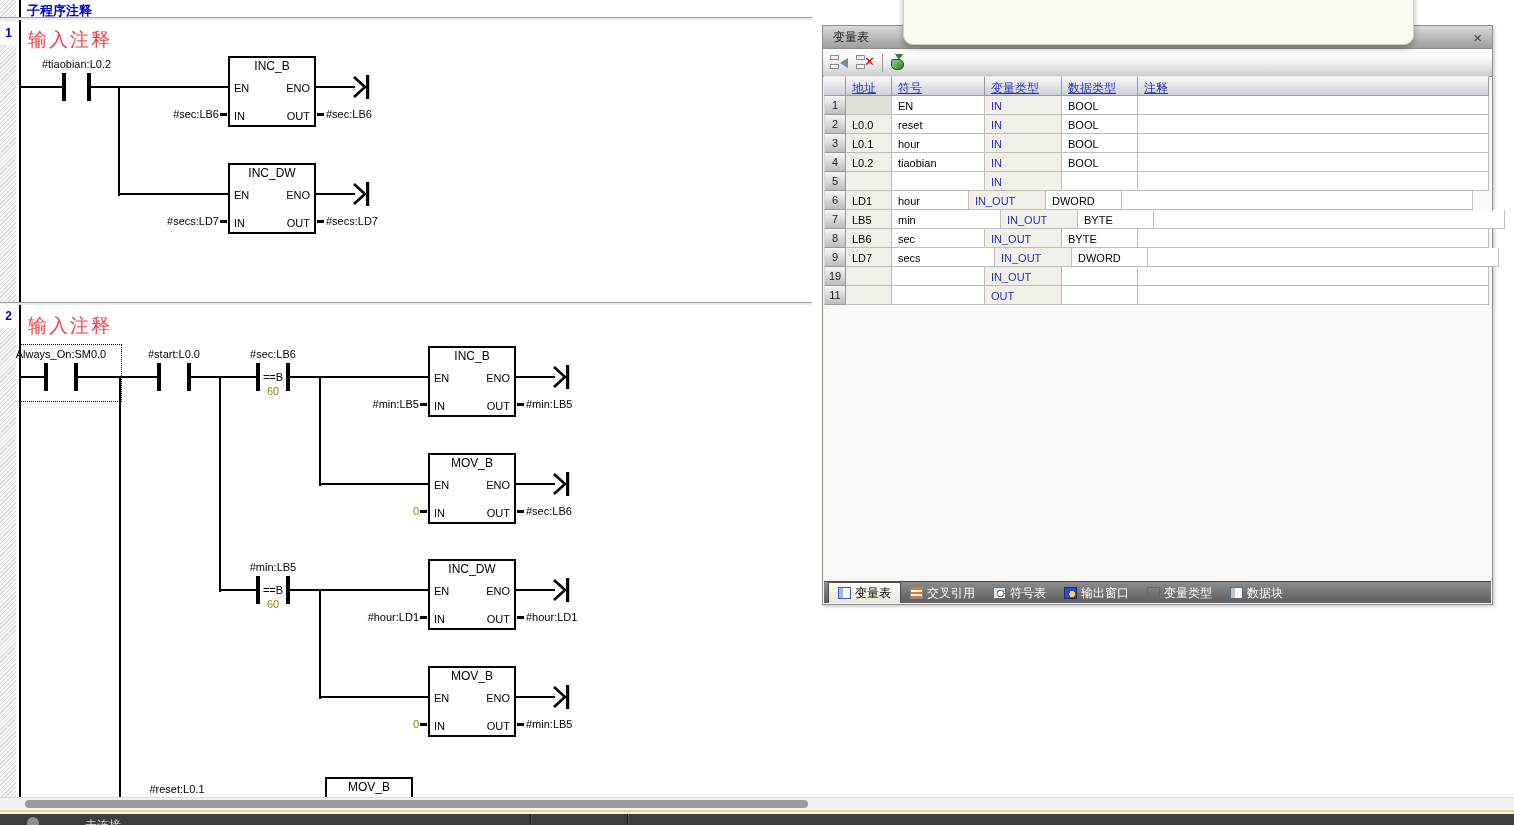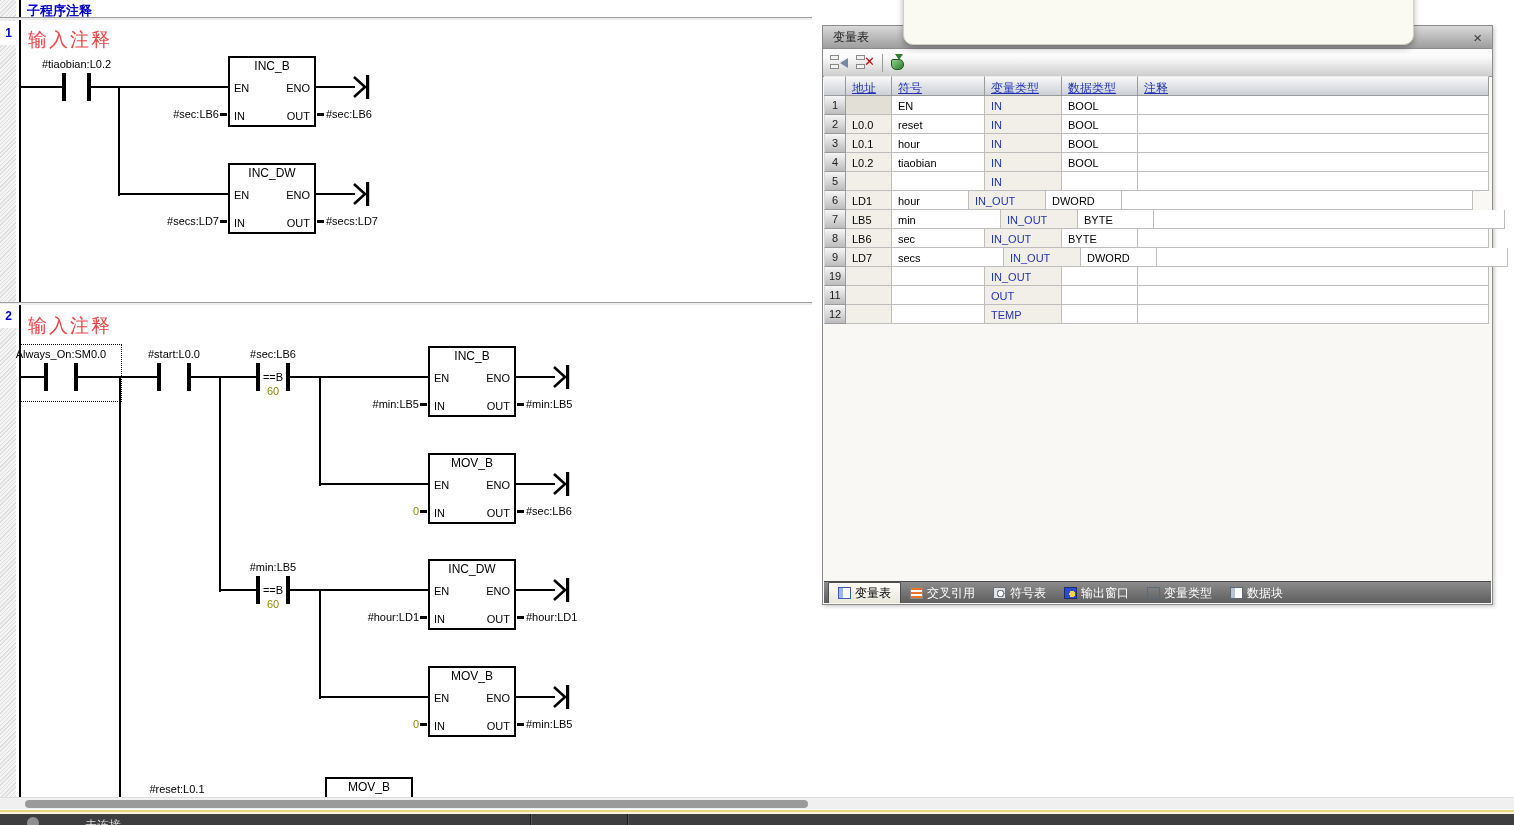--- a/index.html
+++ b/index.html
@@ -346,49 +346,41 @@
           <div class="vt-num">8</div>
           <div class="vt-cell c-addr" style="width: 46px;">LB6</div>
           <div class="vt-cell c-sym" style="width: 93px;">sec</div>
           <div class="vt-cell c-vt" style="width: 77px;">IN_OUT</div>
           <div class="vt-cell c-dt" style="width: 76px;">BYTE</div>
           <div class="vt-cell c-cm" style="width: 351px;"></div>
         </div>
         <div class="vt-row">
           <div class="vt-num">9</div>
           <div class="vt-cell c-addr" style="width: 46px;">LD7</div>
-          <div class="vt-cell c-sym" style="width: 112px;">secs</div>
+          <div class="vt-cell c-sym" style="width: 103px;">secs</div>
           <div class="vt-cell c-vt" style="width: 77px;">IN_OUT</div>
           <div class="vt-cell c-dt" style="width: 76px;">DWORD</div>
           <div class="vt-cell c-cm" style="width: 351px;"></div>
         </div>
         <div class="vt-row">
           <div class="vt-num">19</div>
           <div class="vt-cell c-addr" style="width: 46px;"></div>
           <div class="vt-cell c-sym" style="width: 93px;"></div>
           <div class="vt-cell c-vt" style="width: 77px;">IN_OUT</div>
           <div class="vt-cell c-dt" style="width: 76px;"></div>
           <div class="vt-cell c-cm" style="width: 351px;"></div>
         </div>
         <div class="vt-row">
           <div class="vt-num">11</div>
           <div class="vt-cell c-addr" style="width: 46px;"></div>
           <div class="vt-cell c-sym" style="width: 93px;"></div>
           <div class="vt-cell c-vt" style="width: 77px;">OUT</div>
           <div class="vt-cell c-dt" style="width: 76px;"></div>
           <div class="vt-cell c-cm" style="width: 351px;"></div>
         </div>
-        <div class="vt-row">
-          <div class="vt-num">12</div>
-          <div class="vt-cell c-addr" style="width: 46px;"></div>
-          <div class="vt-cell c-sym" style="width: 93px;"></div>
-          <div class="vt-cell c-vt" style="width: 77px;">TEMP</div>
-          <div class="vt-cell c-dt" style="width: 76px;"></div>
-          <div class="vt-cell c-cm" style="width: 351px;"></div>
-        </div>
       </div>
     <div class="vt-tabbar" id="vt-tabbar">
         <div class="vt-tab active">
           <span class="tab-ico ico-0"></span>
           <span>变量表</span>
         </div>
         <div class="vt-tab">
           <span class="tab-ico ico-1"></span>
           <span>交叉引用</span>
         </div>

